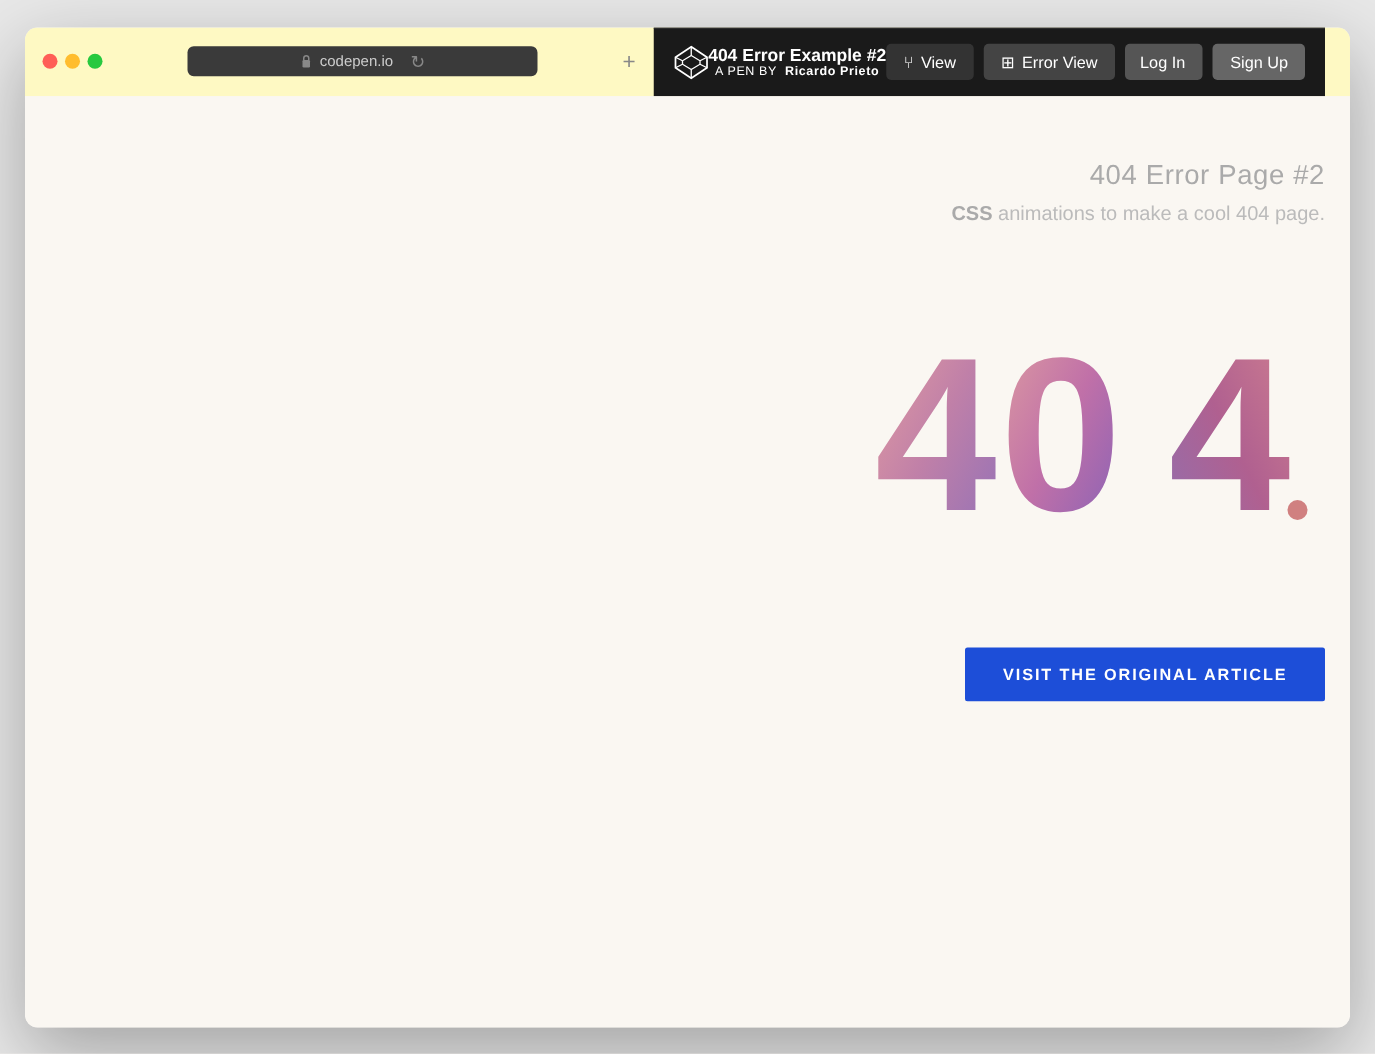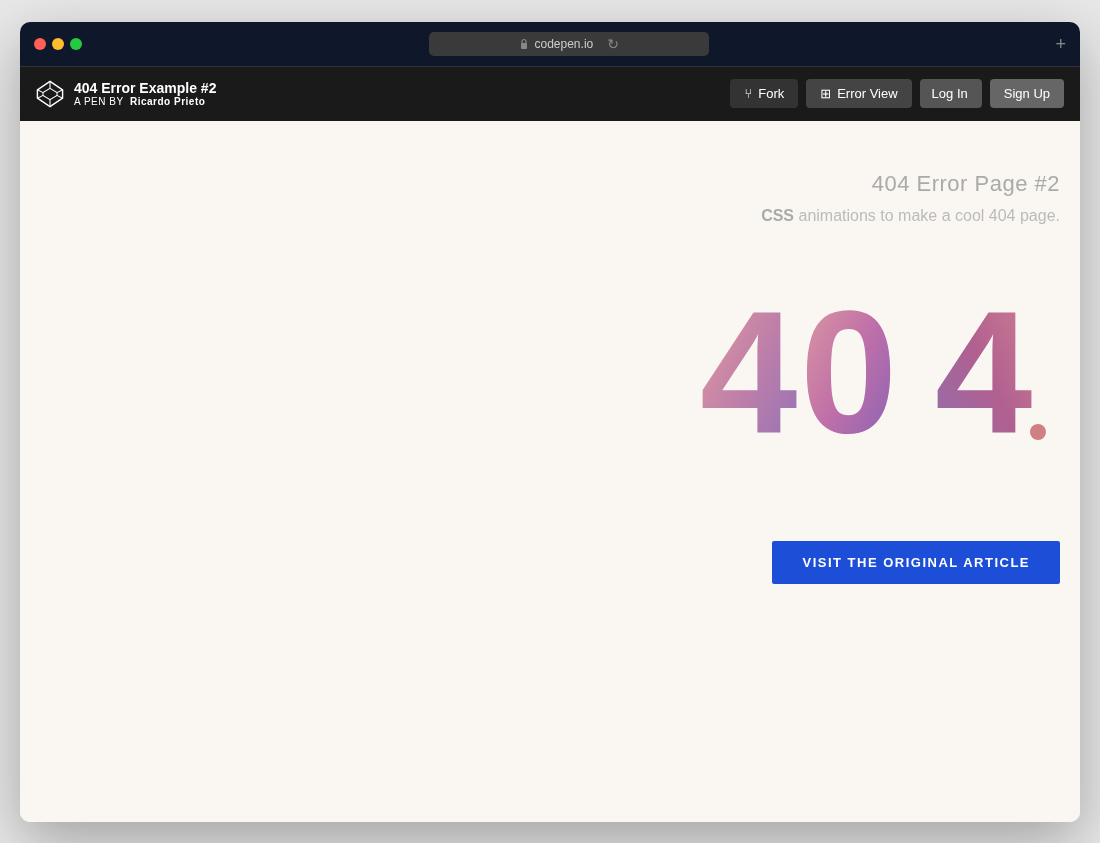--- a/index.html
+++ b/index.html
@@ -19,24 +19,24 @@
       background: #f8f5f0;
       border-radius: 10px;
       box-shadow: 0 20px 60px rgba(0,0,0,0.3);
       overflow: hidden;
       display: flex;
       flex-direction: column;
     }
 
     
     .browser-chrome {
-      background: #0f172a;
+      background: #fef9c3;
       padding: 0;
       display: flex;
-      flex-direction: column;
+      flex-direction: row;
     }
 
     .browser-titlebar {
       display: flex;
       align-items: center;
       padding: 10px 14px;
       gap: 8px;
       min-height: 40px;
     }
 
@@ -106,21 +106,21 @@
       display: flex;
       align-items: center;
       padding: 0 16px;
       height: 55px;
       border-top: 1px solid #333;
     }
 
     .pen-info {
       display: flex;
       align-items: center;
-      gap: 10px;
+      text-align: center;
     }
 
     .codepen-logo {
       width: 28px;
       height: 28px;
     }
 
     .pen-title-block {
       display: flex;
       flex-direction: column;
@@ -195,21 +195,21 @@
       color: #aaa;
       font-size: 22px;
       font-weight: 400;
       margin-bottom: 10px;
       letter-spacing: 0.5px;
     }
 
     .page-subtitle {
       color: #bbb;
       font-size: 16px;
-      margin-bottom: 32px;
+      margin-bottom: 52px;
     }
 
     .page-subtitle strong {
       color: #aaa;
       font-weight: 600;
     }
 
     
     .error-404-svg {
       margin-bottom: 80px;
@@ -270,21 +270,21 @@
           <span class="pen-author">
             <span>A PEN BY</span>
             &nbsp;<span style="color:#fff;text-transform:none;font-weight:700;margin-top:44px;">Ricardo Prieto</span>
           </span>
         </div>
       </div>
 
       <div class="nav-actions">
         <button class="nav-btn nav-btn-fork">
           <span>⑂</span>
-          <span>Fork</span>
+          <span>View</span>
         </button>
         <button class="nav-btn nav-btn-changeview">
           <span>⊞</span>
           <span>Error View</span>
         </button>
         <button class="nav-btn nav-btn-login">
           <span>Log In</span>
         </button>
         <button class="nav-btn nav-btn-signup">
           <span>Sign Up</span>

